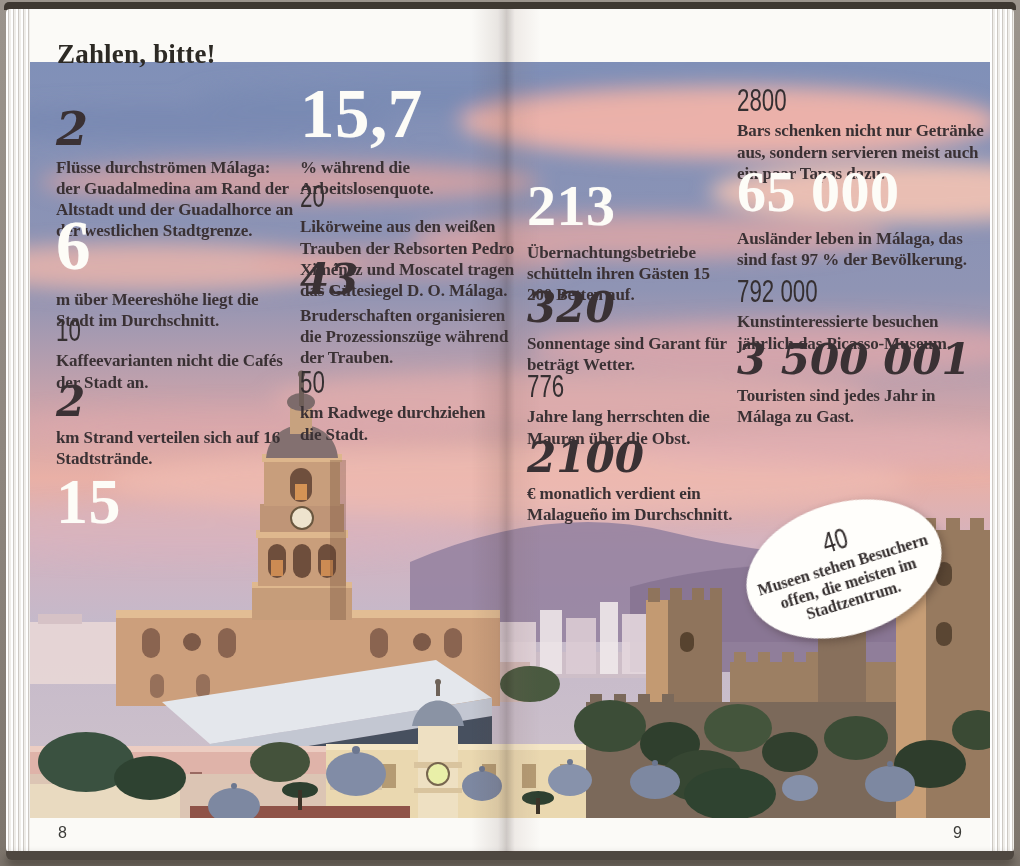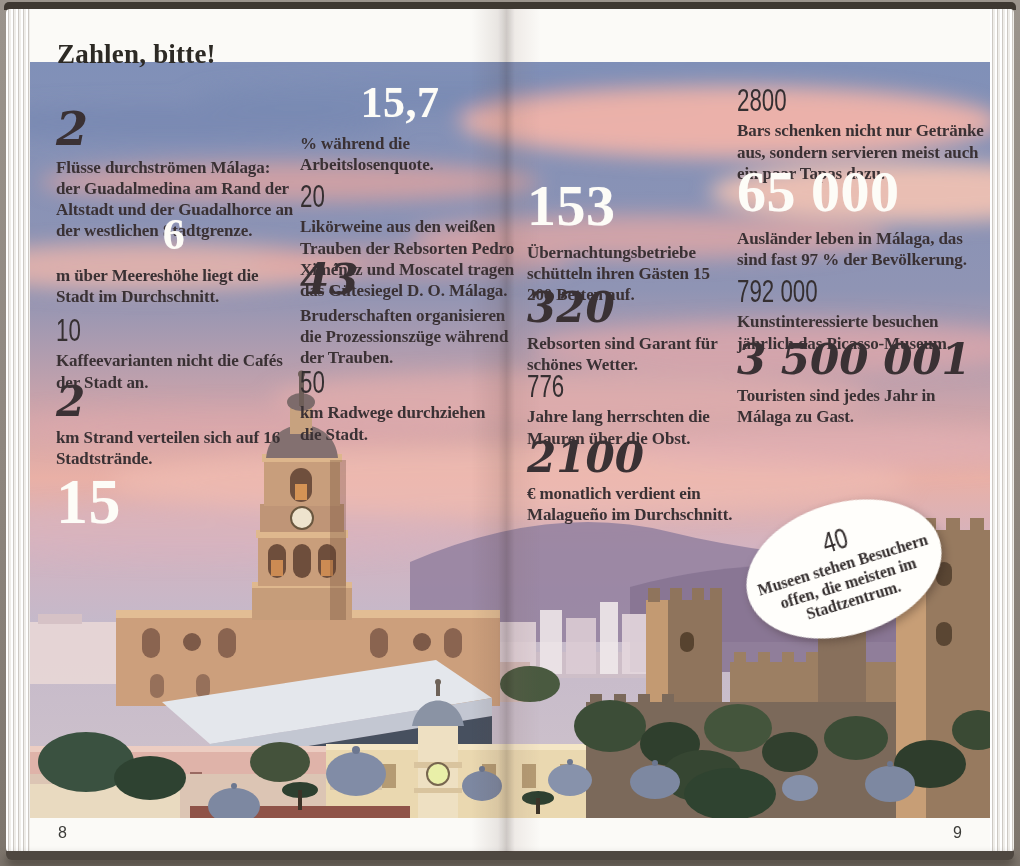--- a/index.html
+++ b/index.html
@@ -28,21 +28,21 @@
   .page-title{position:absolute;left:57px;top:22px;font:600 27px/1.1 "Liberation Serif",serif;color:#2d2a25;letter-spacing:.2px;}
   .pageno{position:absolute;top:825px;font:400 16px/1 "Liberation Sans","DejaVu Sans",sans-serif;color:#3c3c39;}
   .pageno.l{left:58px;} .pageno.r{left:938px;width:24px;text-align:right;}
 
   .stat{position:absolute;}
   .num{margin:0 0 5px 0;}
   .ni{font:italic 600 42px/0.95 "DejaVu Serif","Liberation Serif",serif;color:#3a3134;}
   .ni.s44{font-size:46px;}
   .nw{font:700 58px/0.95 "Liberation Serif",serif;color:#fdfcf7;letter-spacing:.5px;margin-bottom:9px;
       text-shadow:0 0 1px rgba(255,255,255,.4);}
-  .nw.s60{font-size:44px;text-align:center;} .nw.s64{font-size:64px;margin-top:20px;}
+  .nw.s60{font-size:69px;} .nw.s64{font-size:64px;margin-top:20px;}
   .nc{font:400 31px/0.95 "Liberation Sans","DejaVu Sans",sans-serif;color:#352f31;
       transform:scaleX(.72);transform-origin:0 100%;white-space:nowrap;}
   .desc{font:700 17px/1.24 "Liberation Serif",serif;color:#3a3134;letter-spacing:-.1px;}
 
   
   .badge{position:absolute;left:744px;top:503px;width:200px;height:132px;background:#fffefb;border-radius:50%;
          transform:rotate(-17deg);box-shadow:2px 4px 8px rgba(50,35,30,.35);
          display:flex;flex-direction:column;align-items:center;justify-content:center;padding:10px 14px 12px;}
   .badge .bnum{font:400 30px/1 "Liberation Sans","DejaVu Sans",sans-serif;color:#332d2d;transform:scaleX(.75);margin-bottom:2px;}
   .badge .btxt{font:700 16px/1.18 "Liberation Serif",serif;color:#332d2d;text-align:center;width:178px;}
@@ -290,26 +290,26 @@
   <div class="stat" style="left:300px;top:260px;width:214px">
     <div class="num ni">43</div>
     <div class="desc">Bruderschaften organisieren die Prozessionszüge während der Trauben.</div>
   </div>
   <div class="stat" style="left:300px;top:368px;width:200px">
     <div class="num nc">50</div>
     <div class="desc">km Radwege durchziehen die Stadt.</div>
   </div>
 
   <div class="stat" style="left:527px;top:178px;width:186px">
-    <div class="num nw">153</div>
+    <div class="num nw">213</div>
     <div class="desc">Übernachtungsbetriebe schütteln ihren Gästen 15 200 Betten auf.</div>
   </div>
   <div class="stat" style="left:527px;top:288px;width:220px">
     <div class="num ni">320</div>
-    <div class="desc">Rebsorten sind Garant für schönes Wetter.</div>
+    <div class="desc">Sonnentage sind Garant für beträgt Wetter.</div>
   </div>
   <div class="stat" style="left:527px;top:372px;width:206px">
     <div class="num nc">776</div>
     <div class="desc">Jahre lang herrschten die Mauren über die Obst.</div>
   </div>
   <div class="stat" style="left:527px;top:438px;width:216px">
     <div class="num ni">2100</div>
     <div class="desc">€ monatlich verdient ein Malagueño im Durchschnitt.</div>
   </div>
 

